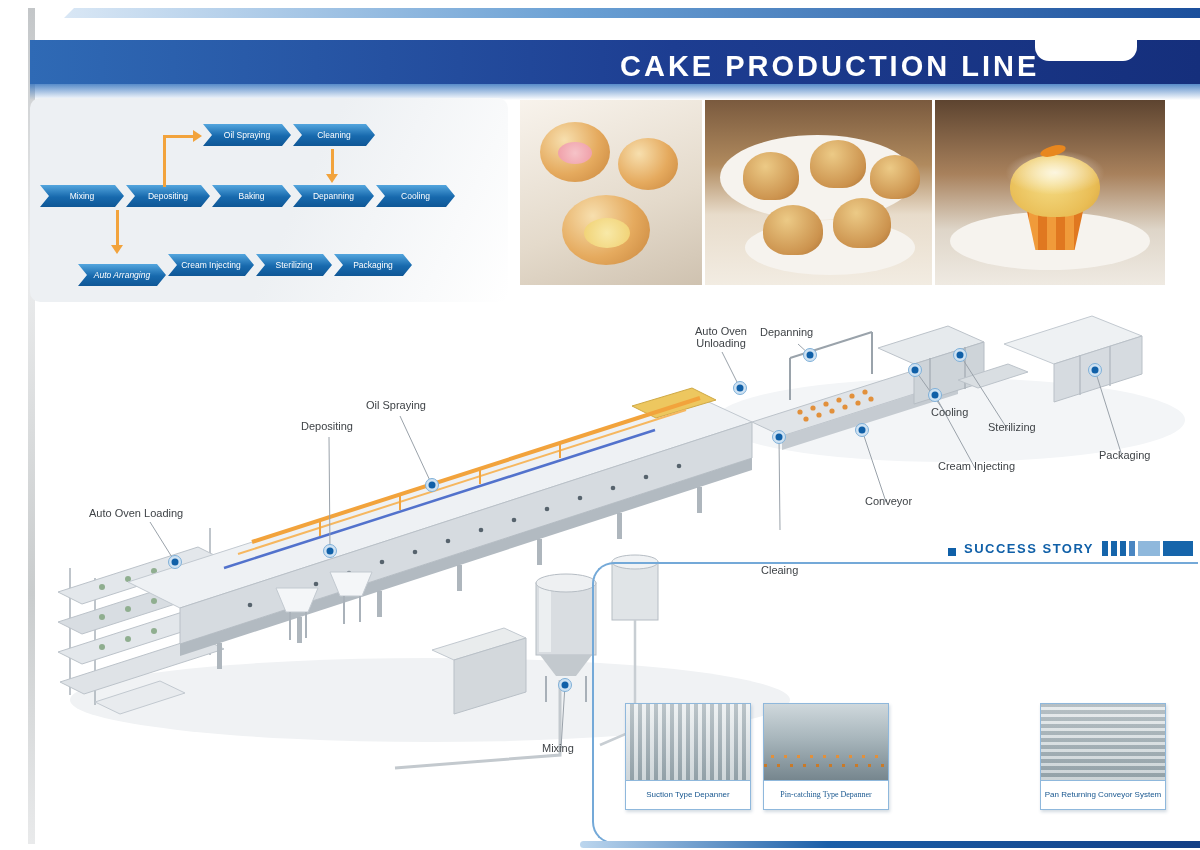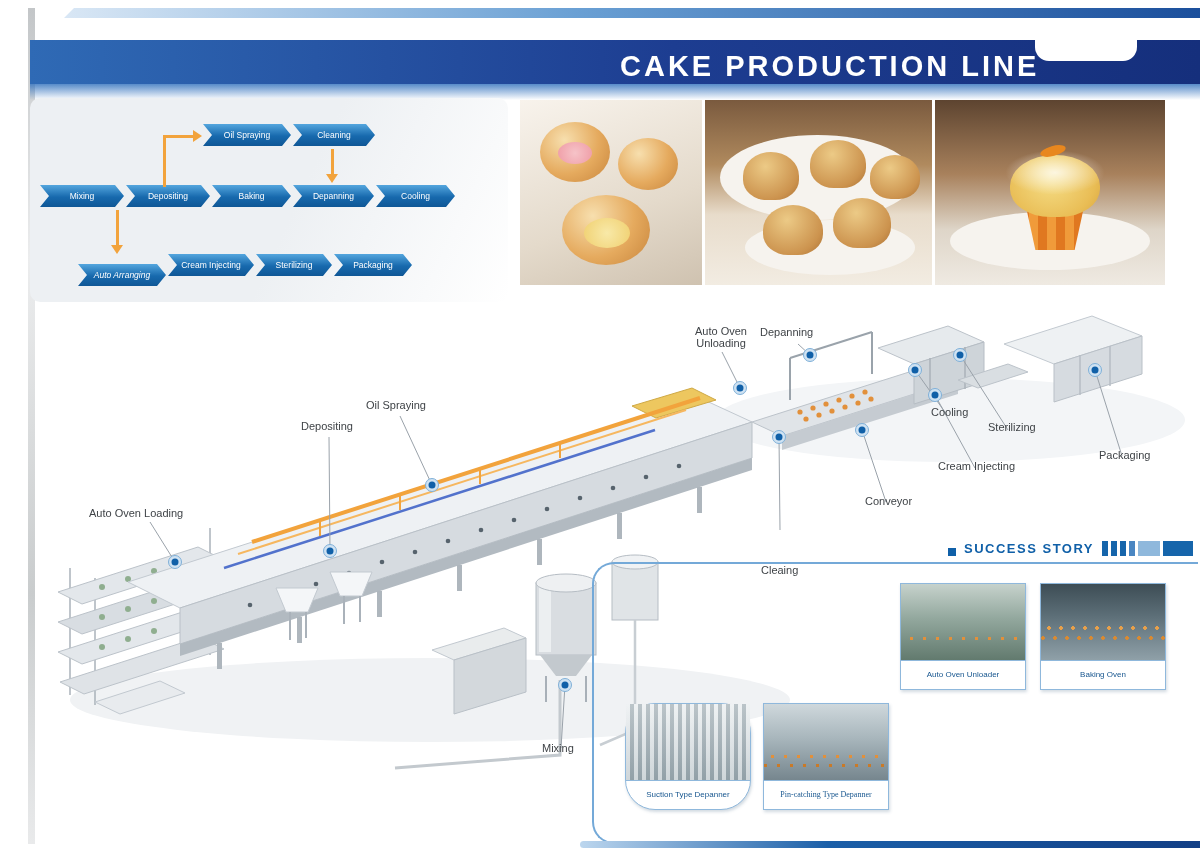--- a/index.html
+++ b/index.html
@@ -375,31 +375,27 @@
       <i style="width:6px;background:#1665ab;"></i>
       <i style="width:6px;background:#1665ab;"></i>
       <i style="width:6px;background:#4a86c2;"></i>
       <i style="width:22px;background:#8fb8dc;"></i>
       <i style="width:30px;background:#1665ab;"></i>
     </div>
   </div>
 
   <div class="gallery-outline"></div>
 
-  <div class="thumb" style="left:900px;top:583px;">
-    <div class="ph ph-green"></div>
-    <div class="cap">Auto Oven Unloader</div>
-  </div>
-  <div class="thumb" style="left:1040px;top:583px;">
-    <div class="ph ph-dark"></div>
-    <div class="cap">Baking Oven</div>
-  </div>
-  <div class="thumb" style="left:625px;top:703px;border-radius:30px;">
+  <div class="thumb" style="left:625px;top:703px;">
     <div class="ph ph-machine"></div>
     <div class="cap">Suction Type Depanner</div>
   </div>
   <div class="thumb" style="left:763px;top:703px;font-family:Liberation Serif, serif;">
     <div class="ph ph-dots"></div>
     <div class="cap">Pin-catching Type Depanner</div>
   </div>
+  <div class="thumb" style="left:1040px;top:703px;">
+    <div class="ph ph-stripes"></div>
+    <div class="cap">Pan Returning Conveyor System</div>
+  </div>
 
   <div class="bottom-bar"></div>
 </div>
 
 </body></html>

